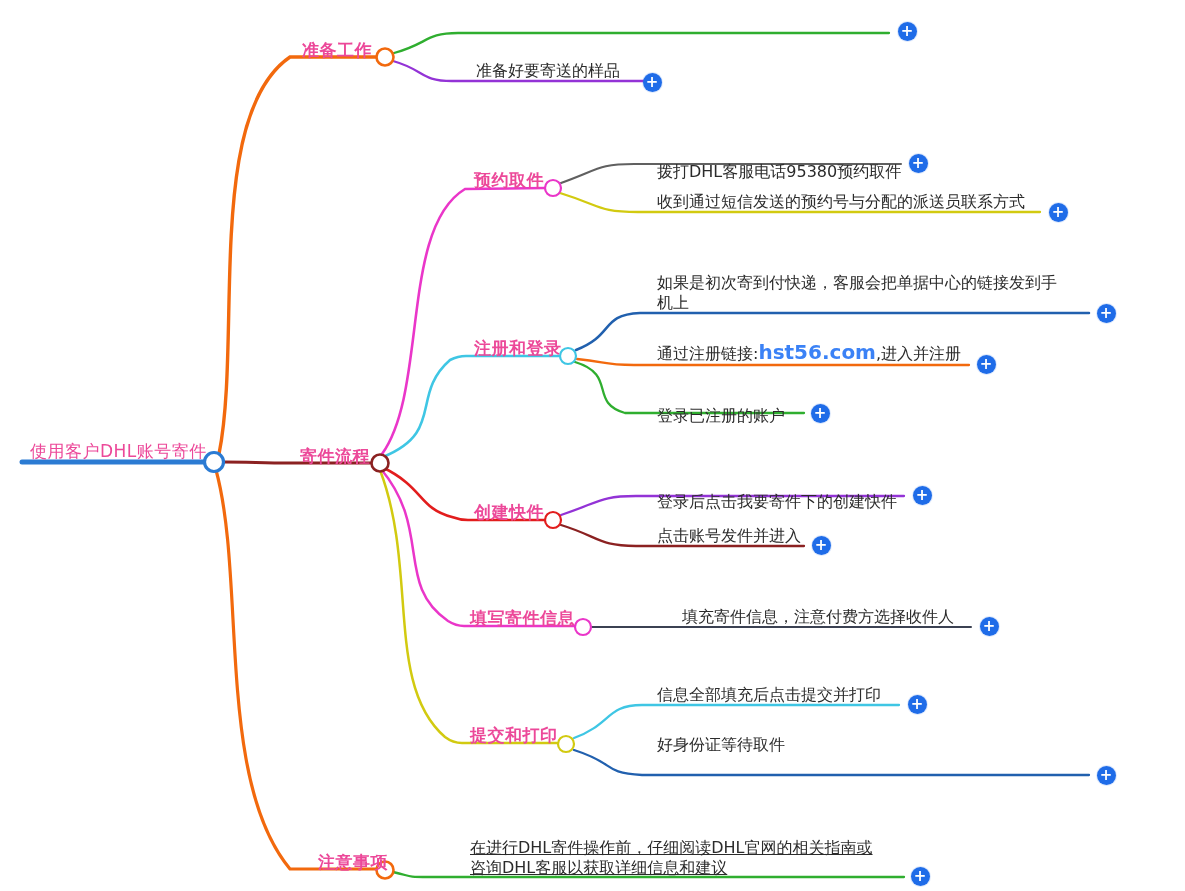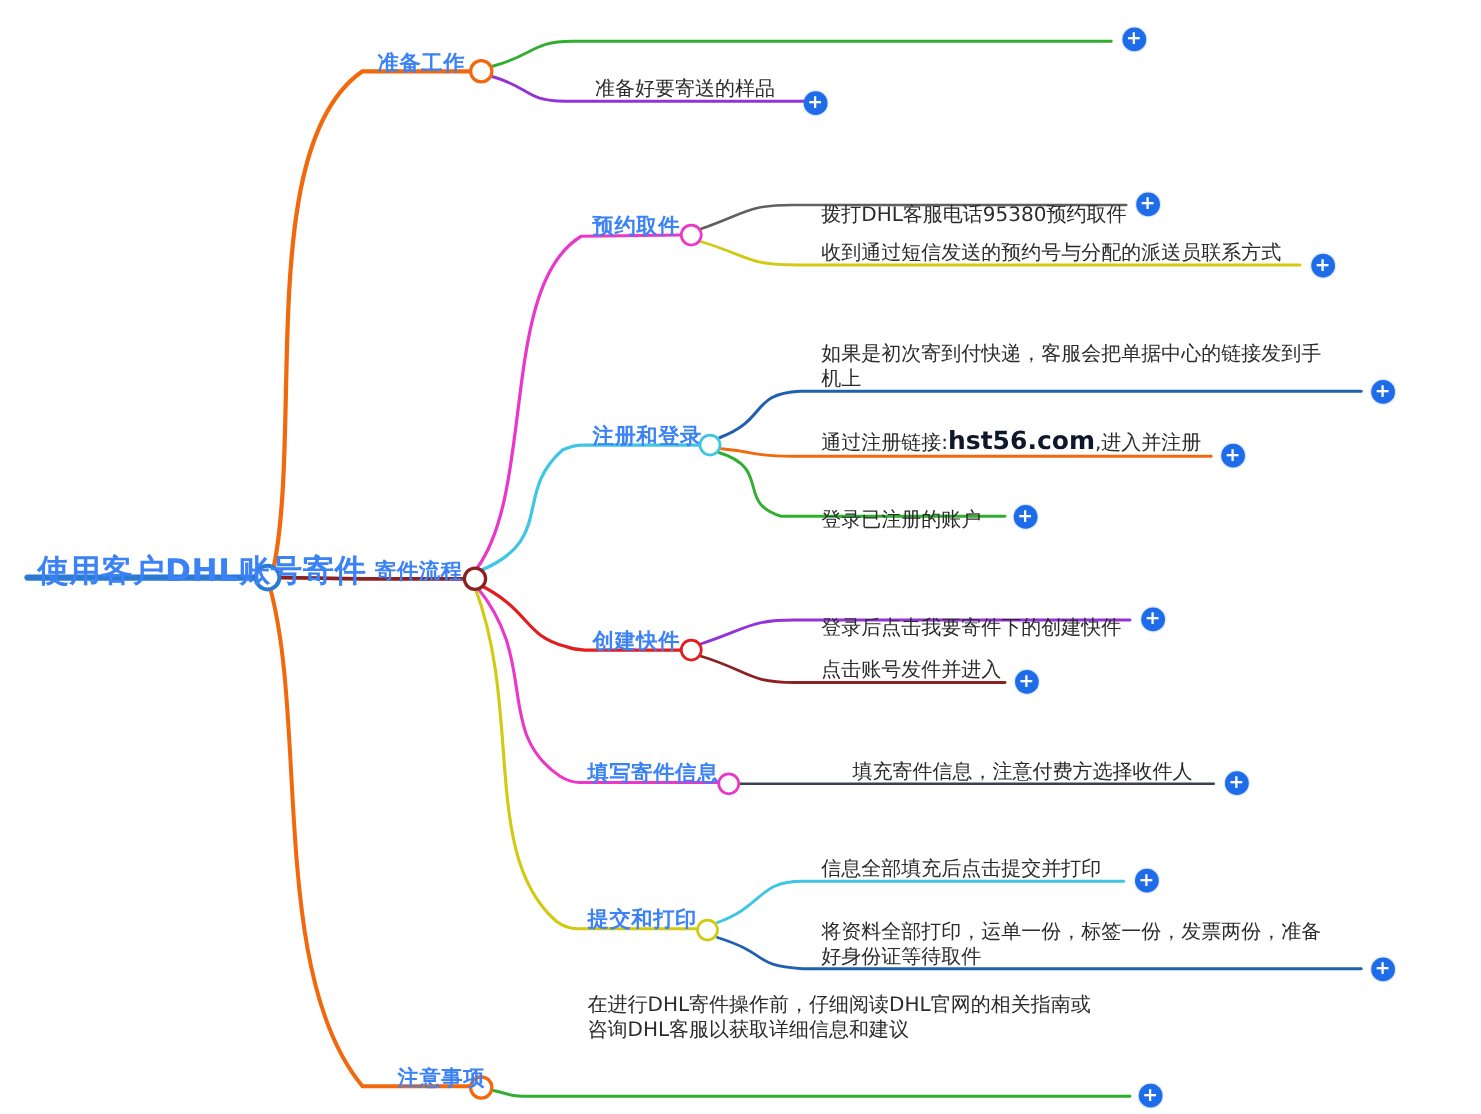--- a/index.html
+++ b/index.html
@@ -1,26 +1,26 @@
 <!DOCTYPE html>
 <html><head>
 <meta charset="utf-8">
 <style>
   html,body{margin:0;padding:0;background:#ffffff;}
   #canvas{
     position:relative;width:1185px;height:891px;background:#ffffff;overflow:hidden;
     font-family:"DejaVu Sans","Liberation Sans",sans-serif;
   }
   #wires{position:absolute;left:0;top:0;width:1185px;height:891px;}
-  .lbl{position:absolute;white-space:nowrap;color:#3b82f6;}
-  .root-lbl{font-size:25px;font-weight:bold;letter-spacing:.5px;text-align:right;}
+  .lbl{position:absolute;white-space:nowrap;color:#ec4899;}
+  .root-lbl{font-size:17px;font-weight:normal;letter-spacing:.5px;text-align:right;}
   .branch-lbl{font-size:17px;font-weight:bold;letter-spacing:.5px;}
   .leaf-lbl{font-size:16px;color:#2b2b2b;}
   .leaf-lbl .line{height:20px;line-height:20px;white-space:nowrap;}
-  .link-strong{font-size:20px;font-weight:bold;color:#0f172a;}
+  .link-strong{font-size:20px;font-weight:bold;color:#3b82f6;}
   .plus{
     position:absolute;width:19px;height:19px;margin:-9.5px 0 0 -9.5px;border-radius:50%;
     background:#1f6ce8;color:#ffffff;display:flex;align-items:center;justify-content:center;
     font-size:15px;font-weight:bold;line-height:1;cursor:pointer;box-shadow:0 0 0 1px rgba(31,108,232,.15);
   }
   .plus span{transform:translateY(-0.5px);}
 </style>
 </head>
 <body>
 
@@ -110,24 +110,23 @@
   <div class="lbl leaf-lbl" style="left:657px;top:526px;">
     <div class="line">点击账号发件并进入</div>
   </div>
   <div class="lbl leaf-lbl" style="left:682px;top:607px;">
     <div class="line">填充寄件信息，注意付费方选择收件人</div>
   </div>
   <div class="lbl leaf-lbl" style="left:657px;top:685px;">
     <div class="line">信息全部填充后点击提交并打印</div>
   </div>
   <div class="lbl leaf-lbl" style="left:657px;top:735px;">
-    <div class="line">将资料全部打印，运单一份，标签一份，发票两份，准备</div>
     <div class="line">好身份证等待取件</div>
   </div>
-  <div class="lbl leaf-lbl" style="left:470px;top:794px;">
+  <div class="lbl leaf-lbl" style="left:470px;top:838px;text-decoration:underline;">
     <div class="line">在进行DHL寄件操作前，仔细阅读DHL官网的相关指南或</div>
     <div class="line">咨询DHL客服以获取详细信息和建议</div>
   </div>
 
   <div class="plus" style="left:907px;top:31px;">
       <span>+</span>
     </div>
   <div class="plus" style="left:652px;top:82px;">
       <span>+</span>
     </div>

